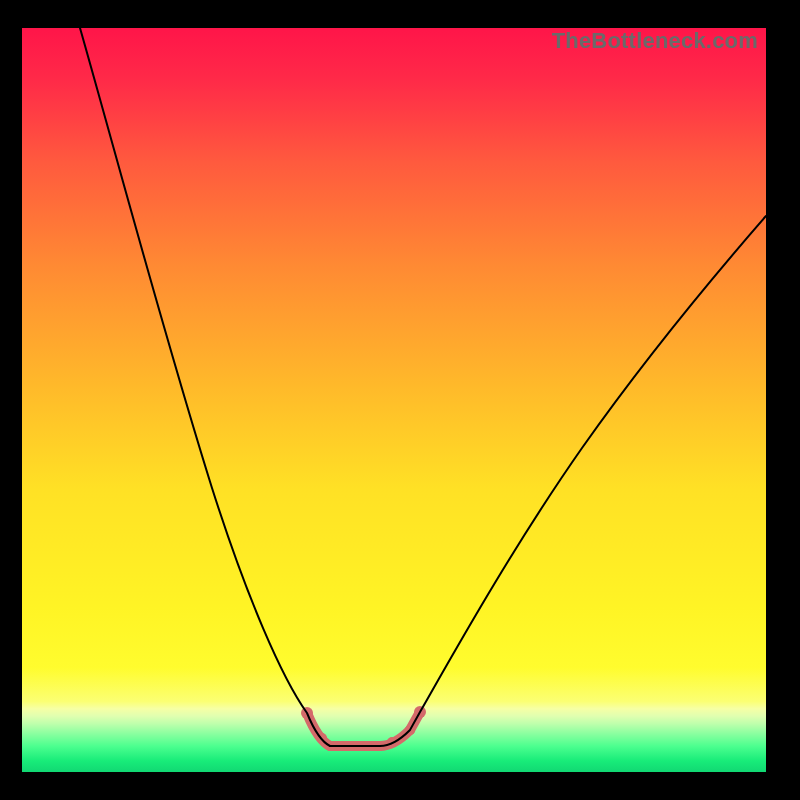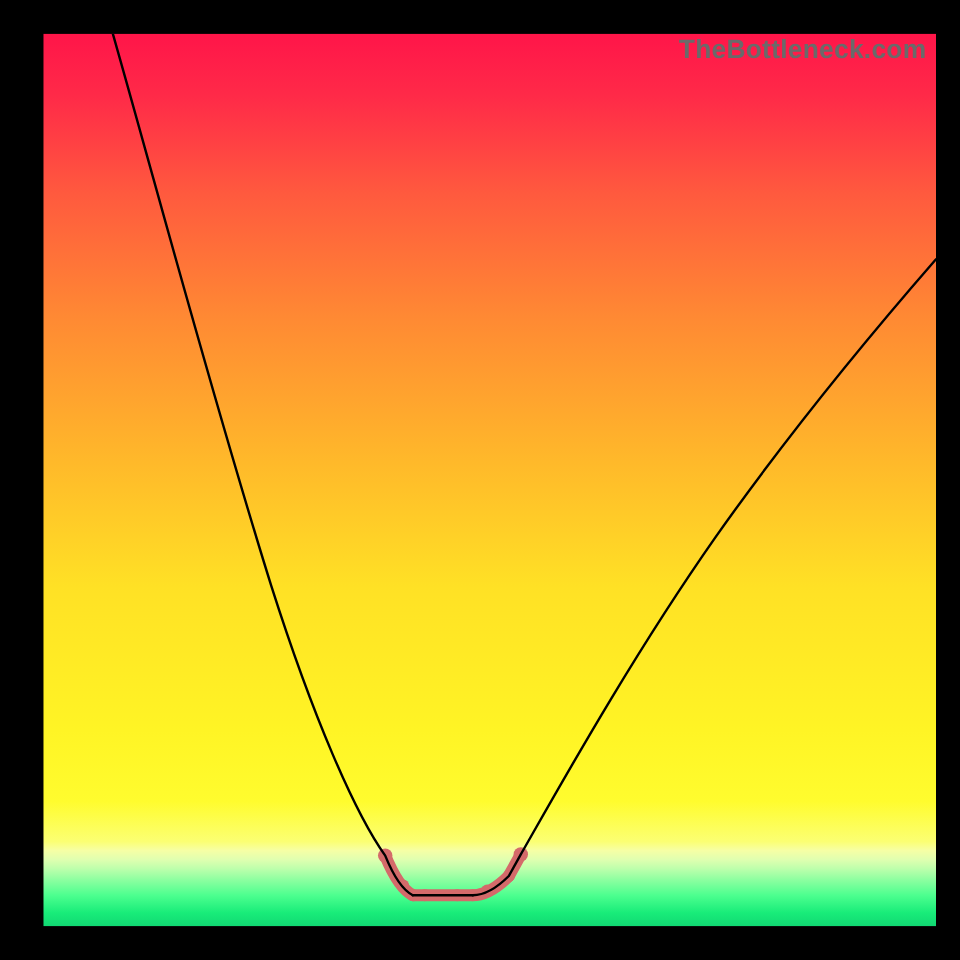--- a/index.html
+++ b/index.html
@@ -11,21 +11,21 @@
     overflow: hidden;
   }
   .frame {
     position: relative;
     width: 800px;
     height: 800px;
     background: #000;
   }
   .plot-area {
     position: absolute;
-    left: 36px;
+    left: 22px;
     top: 28px;
     width: 744px;
     height: 744px;
     overflow: hidden;
   }
   .gradient-bg {
     position: absolute;
     inset: 0;
   }
   .watermark {

